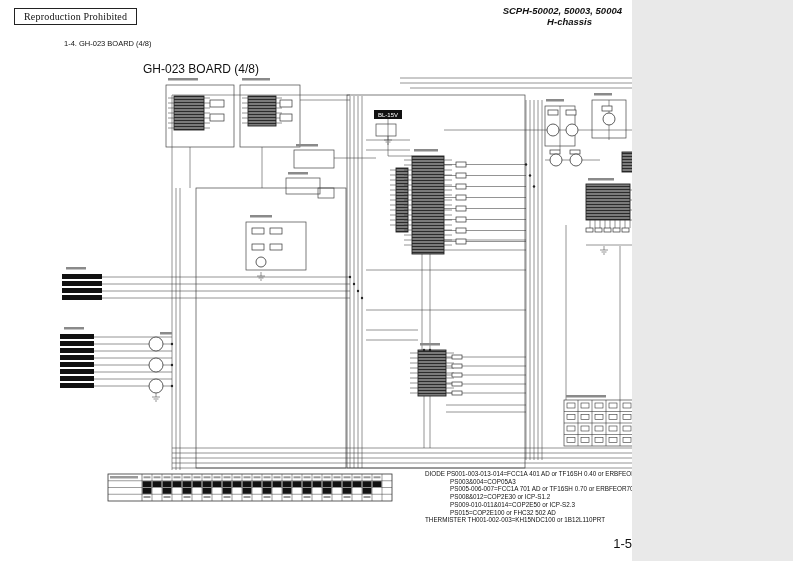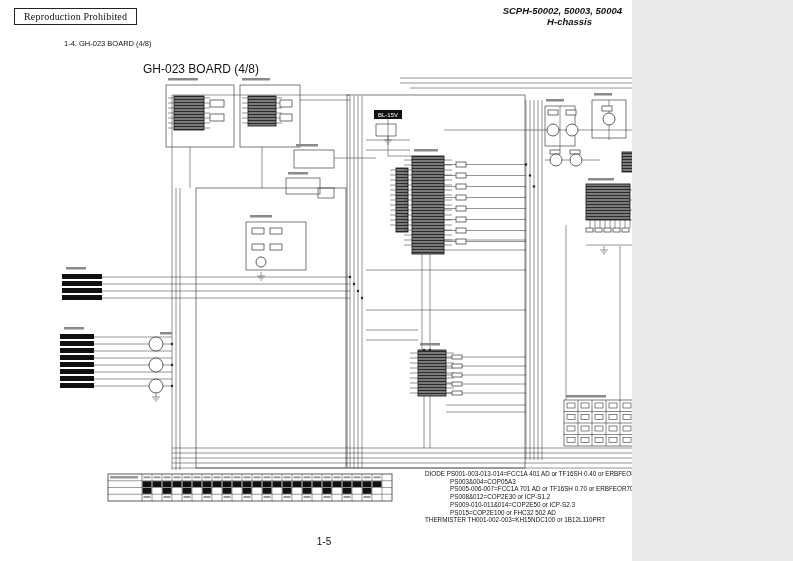--- a/index.html
+++ b/index.html
@@ -9,21 +9,21 @@
          font-family:"Liberation Serif",serif;font-size:10px;letter-spacing:.2px;background:#fff;}
   .title-block{position:absolute;right:10px;top:5px;text-align:right;font-weight:bold;
                font-size:9.5px;line-height:11px;font-style:italic;}
   .title-block .chassis{padding-right:30px;}
   .section-heading{position:absolute;left:64px;top:39px;font-size:7.5px;font-weight:normal;}
   .board-title{position:absolute;left:143px;top:62px;font-size:12px;text-align:right;}
   svg.schem{position:absolute;left:0;top:0;}
   .notes{position:absolute;left:425px;top:470px;font-size:6.3px;line-height:7.7px;
          white-space:nowrap;color:#111;}
   .notes .indent{padding-left:25px;}
-  .page-number{position:absolute;left:0;right:0;top:536px;text-align:center;font-size:10px;padding-left:16px;}
+  .page-number{position:absolute;left:0;right:0;top:536px;text-align:right;font-size:13px;padding-left:16px;}
 </style>
 </head>
 <body>
 
 <div class="page">
 
   <div class="stamp">
     <span>Reproduction Prohibited</span>
   </div>
 

